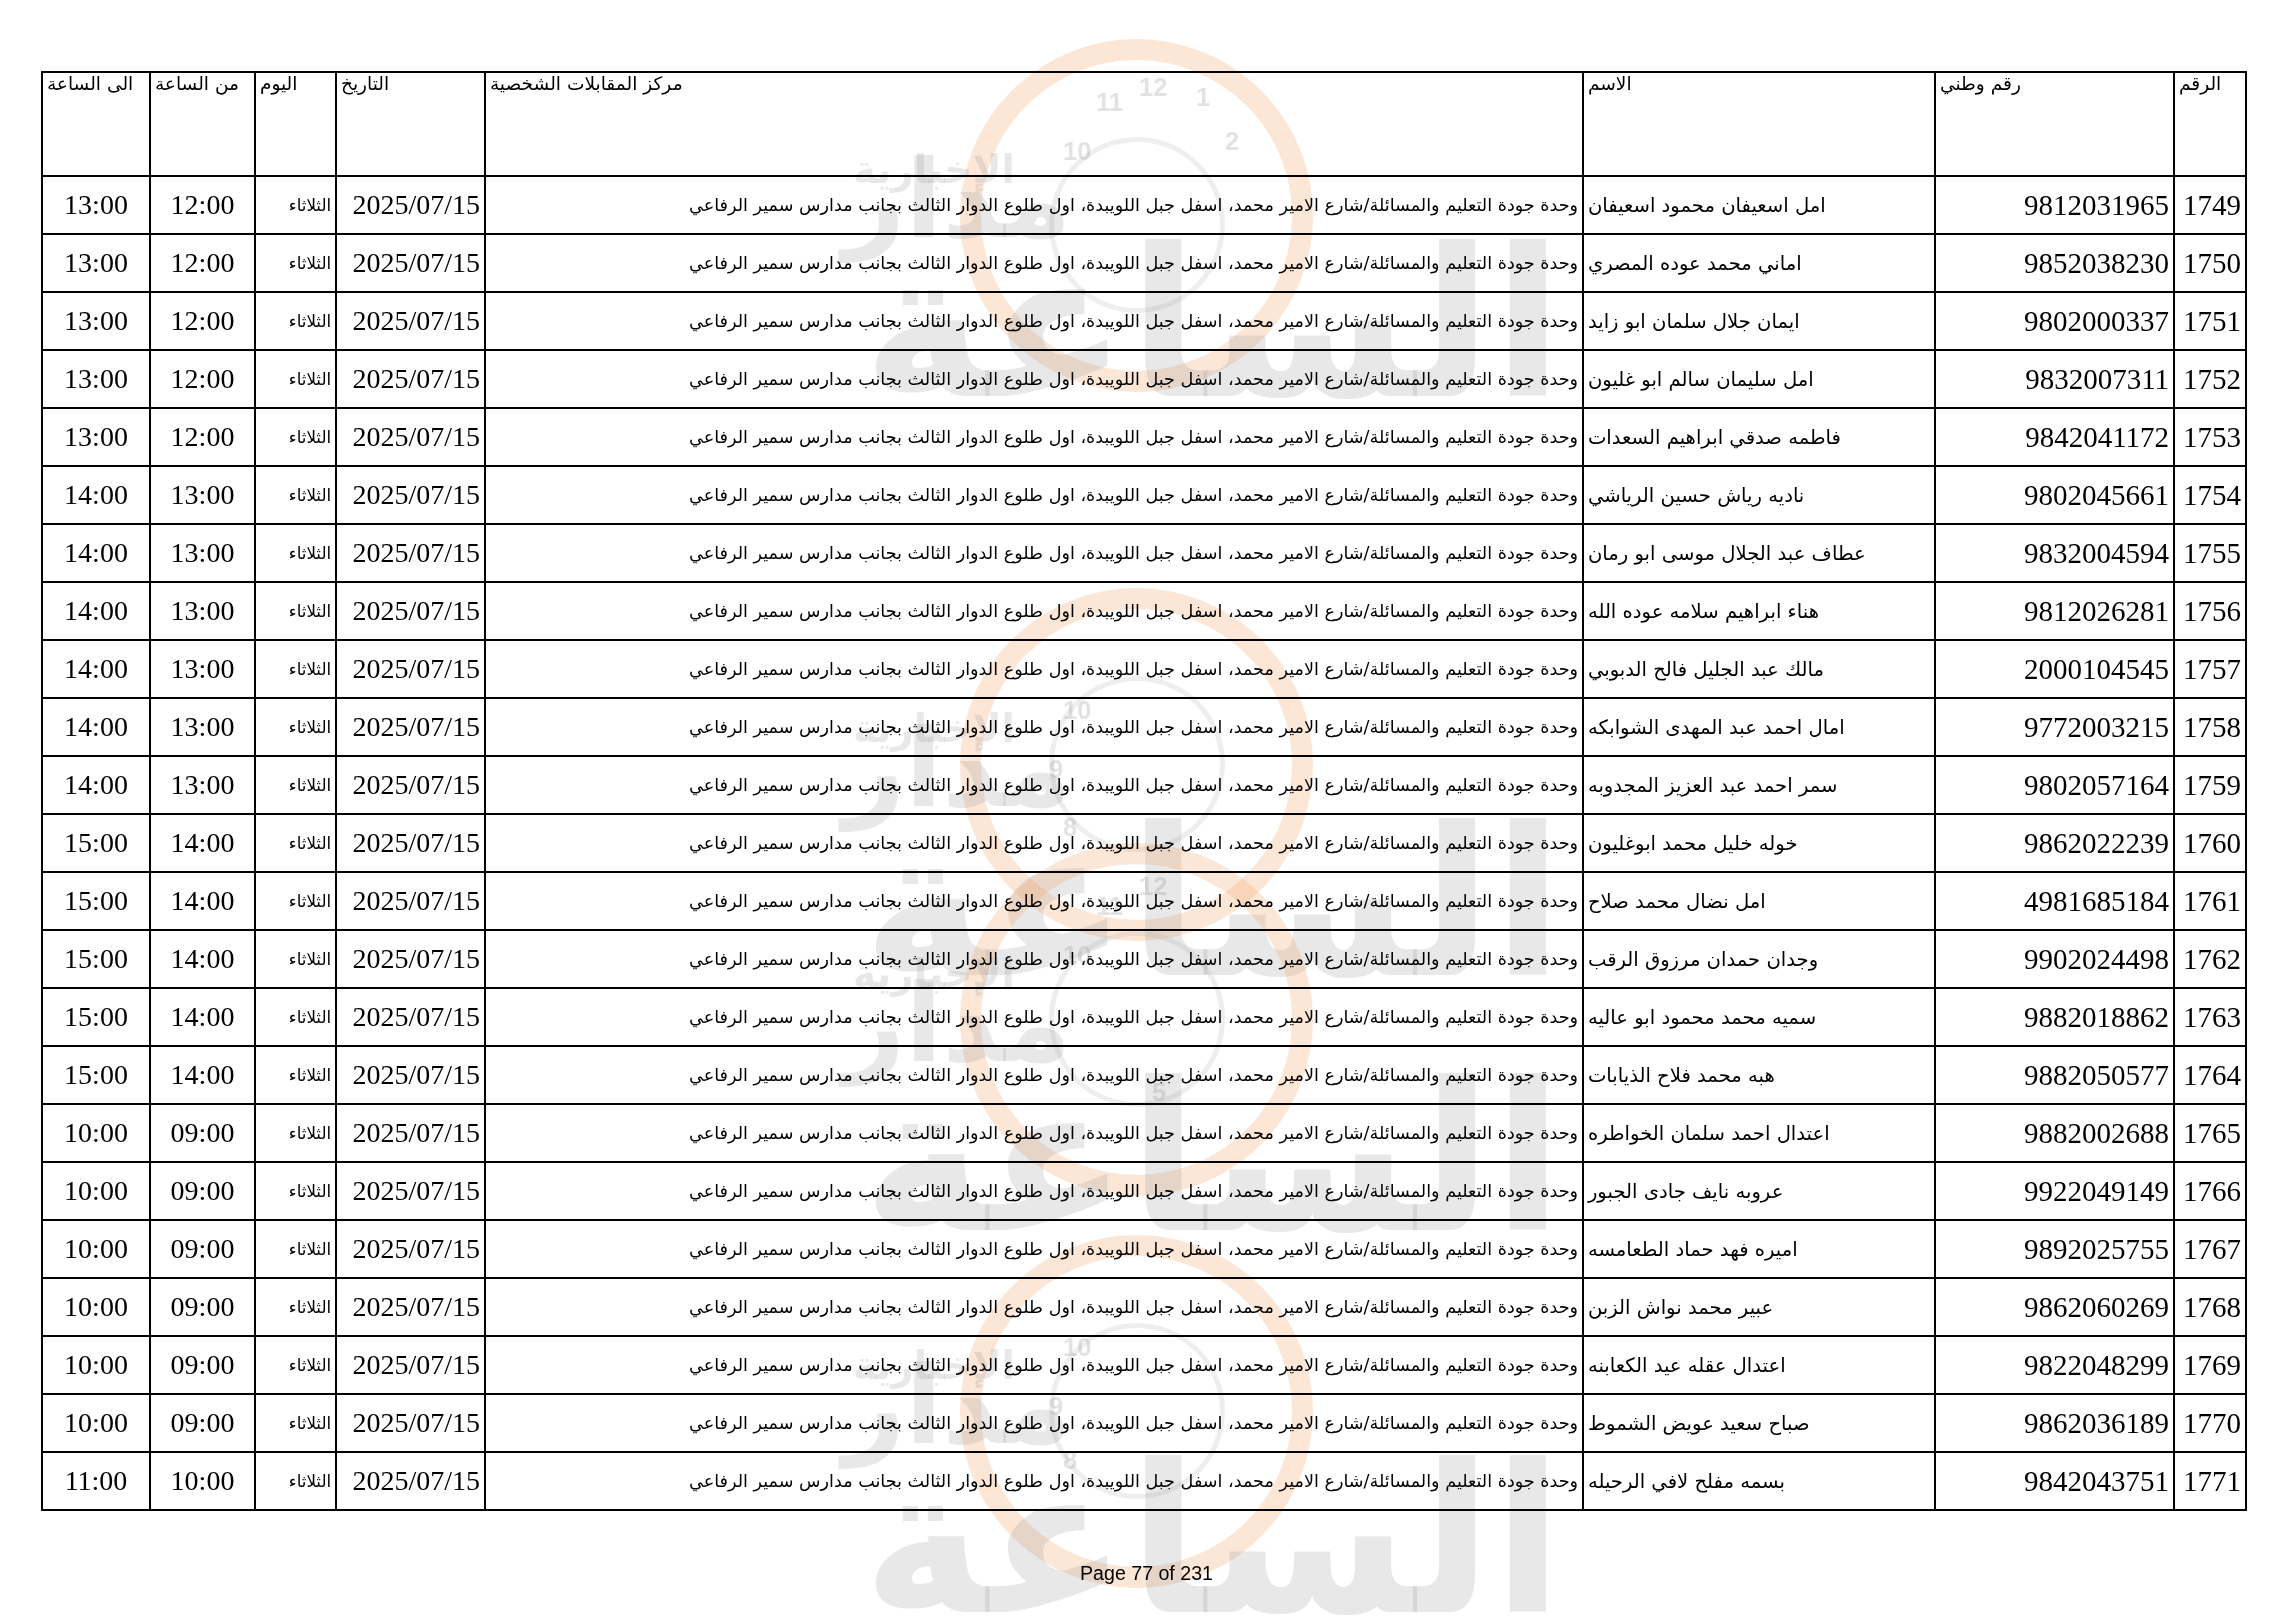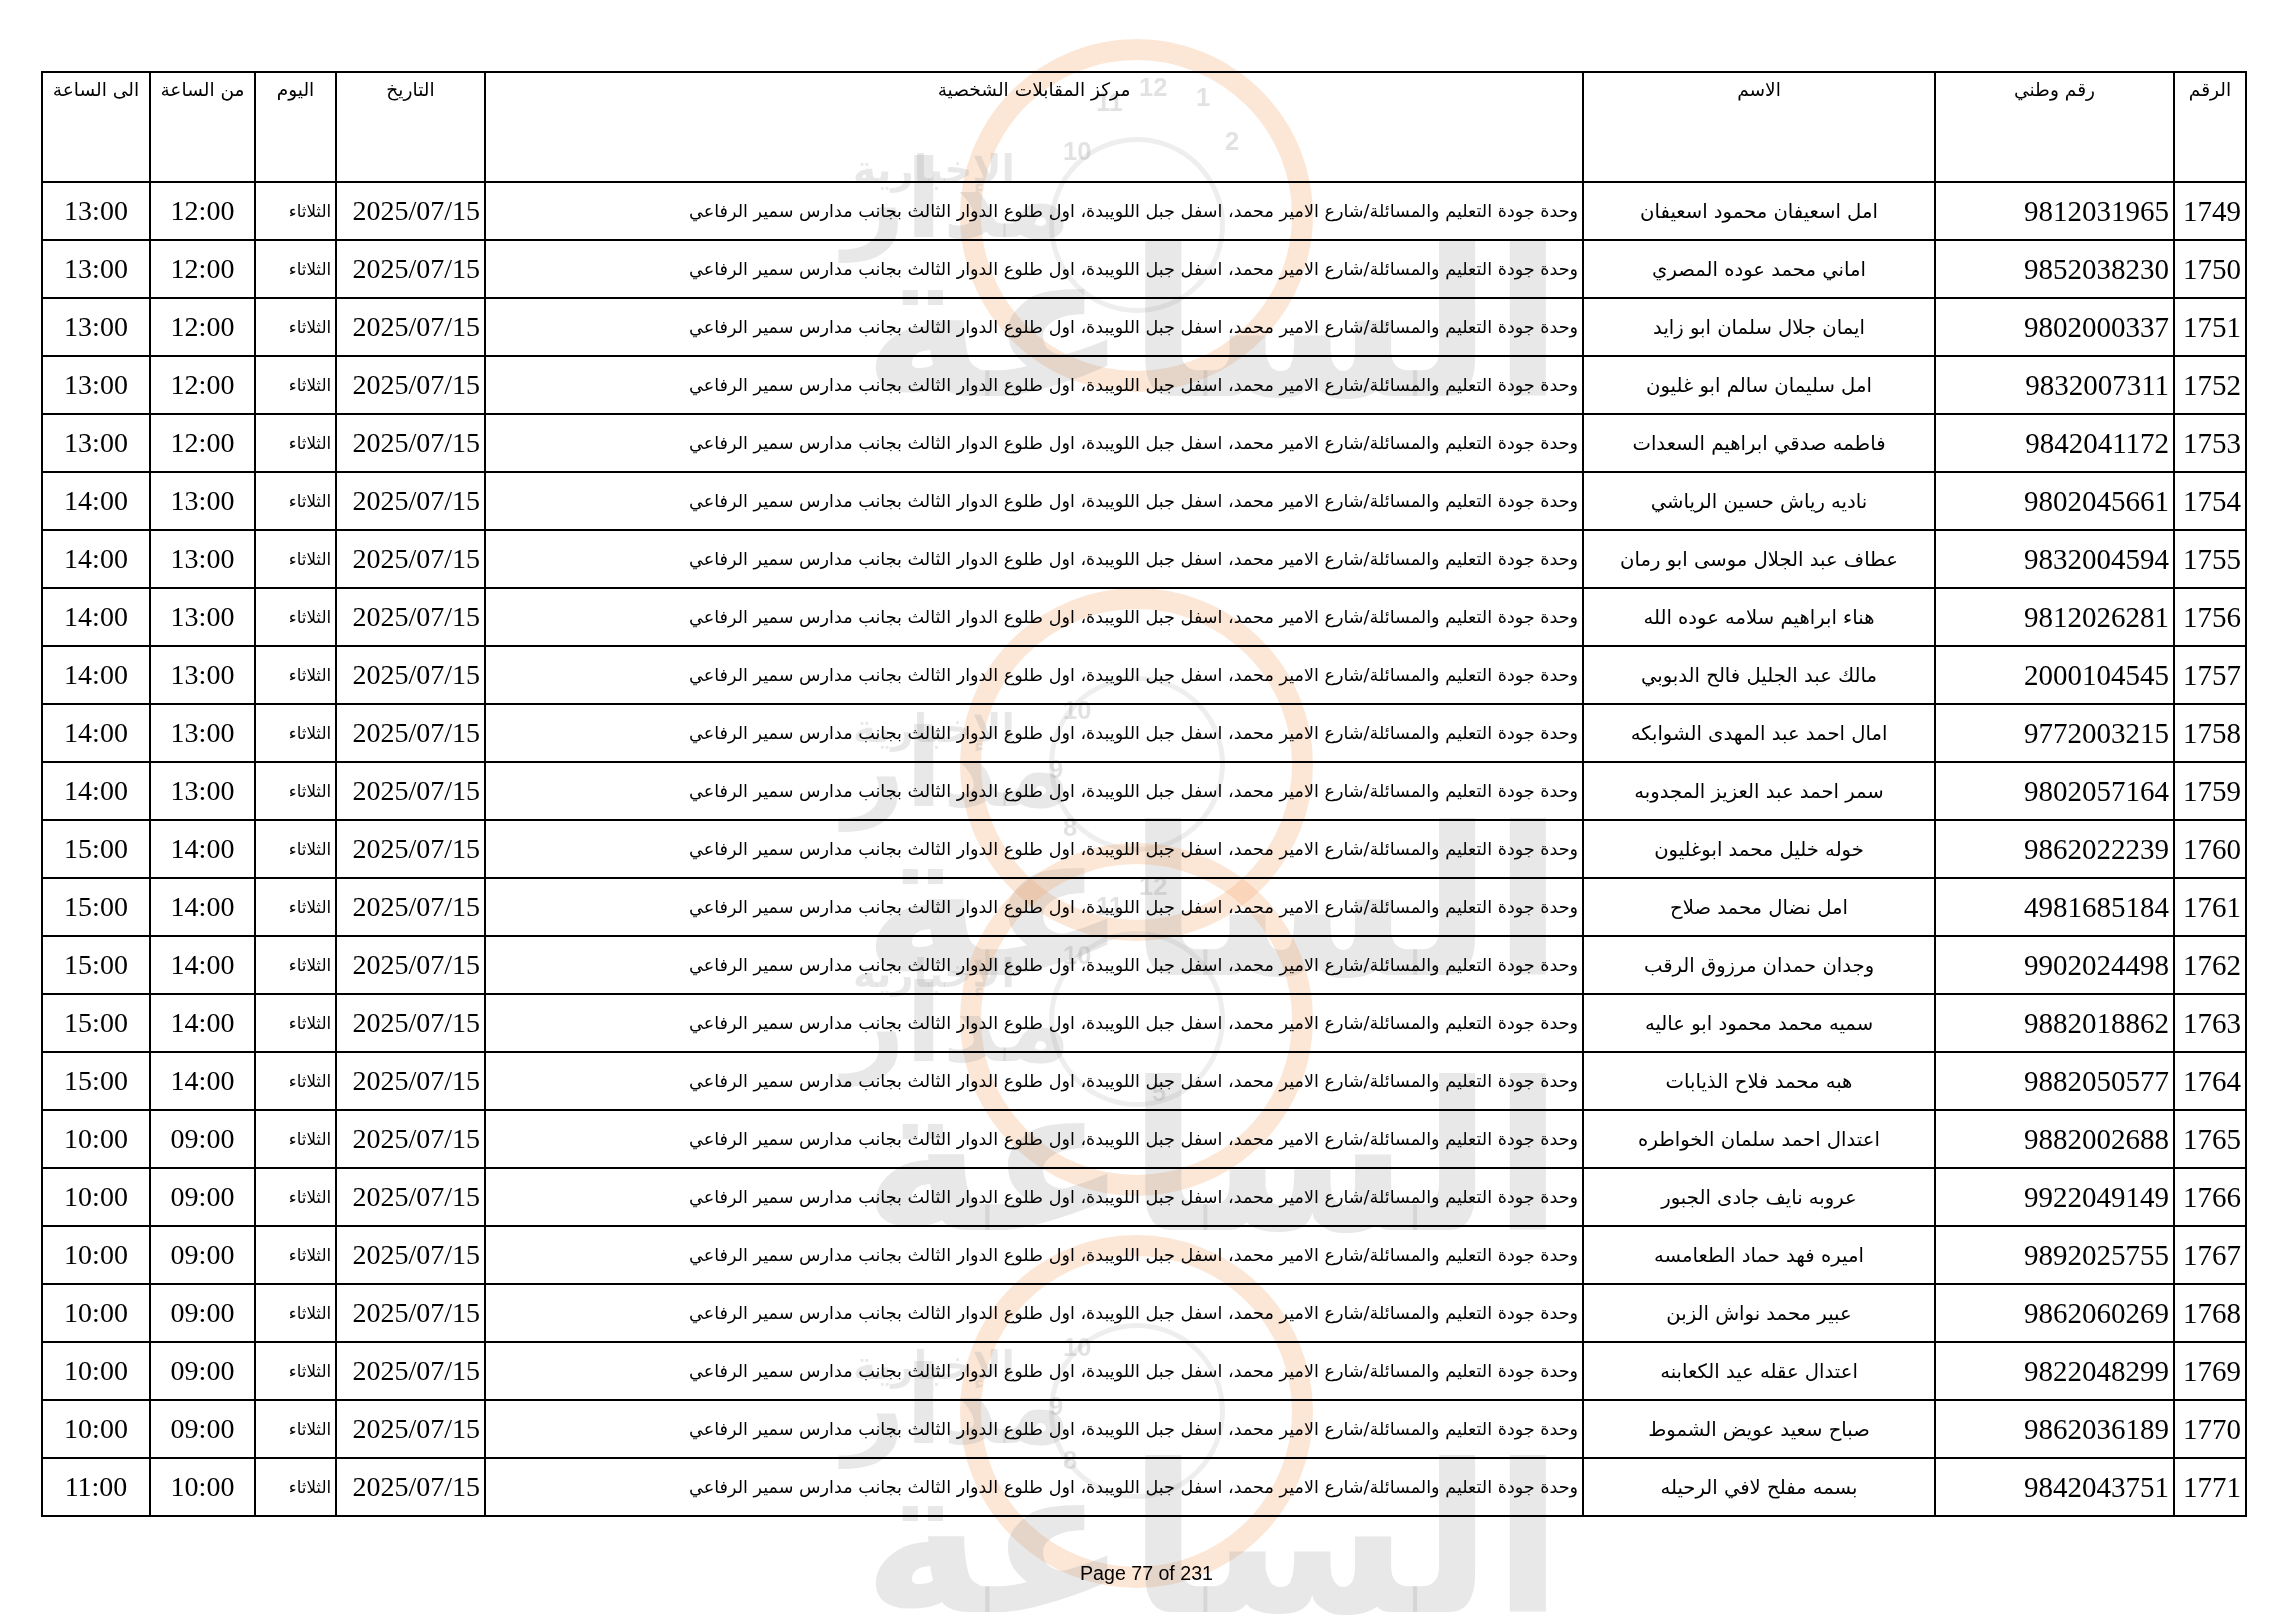--- a/index.html
+++ b/index.html
@@ -15,27 +15,27 @@
   
   table.sched {
     position: absolute; left: 41px; top: 71px;
     width: 2203px; border-collapse: collapse; table-layout: fixed;
     direction: rtl; z-index: 2;
   }
   table.sched th, table.sched td {
     border: 2.5px solid #000; padding: 0 3.9px; overflow: hidden; white-space: nowrap;
   }
   table.sched th {
-    height: 102px; vertical-align: top; text-align: center;
-    font-family: "DejaVu Sans", sans-serif; font-weight: normal; font-size: 18.6px; padding-top: 6px;
+    height: 102px; vertical-align: top; text-align: left;
+    font-family: "DejaVu Sans", sans-serif; font-weight: normal; font-size: 18.6px; padding-top: 0;
   }
   table.sched td { height: 56px; vertical-align: middle; }
   td.num { font-family: "Liberation Serif", serif; font-size: 29px; text-align: right; padding-top: 13.7px; }
   td.nid { font-family: "Liberation Serif", serif; font-size: 29px; text-align: right; padding-top: 3.9px; }
-  td.name { font-family: "DejaVu Sans", sans-serif; font-size: 19.6px; text-align: center; padding-right: 13.7px; padding-top: 9.8px; }
+  td.name { font-family: "DejaVu Sans", sans-serif; font-size: 19.6px; text-align: left; padding-right: 13.7px; padding-top: 9.8px; }
   td.center { font-family: "DejaVu Sans", sans-serif; font-size: 17.6px; text-align: right; vertical-align: top; padding-top: 3.9px; }
   td.date { font-family: "Liberation Serif", serif; font-size: 28px; text-align: right; }
   td.day { font-family: "DejaVu Sans", sans-serif; font-size: 16.7px; text-align: right; border-radius: 23px; }
   td.time { font-family: "Liberation Serif", serif; font-size: 28px; text-align: center; padding-top: 11.8px; padding-right: 7.8px; }
 
   .footer {
     position: absolute; left: 0; width: 2293px; top: 1562px; text-align: center;
     font-family: "Liberation Sans", sans-serif; font-size: 19.6px; color: #000;
   }
 </style>

